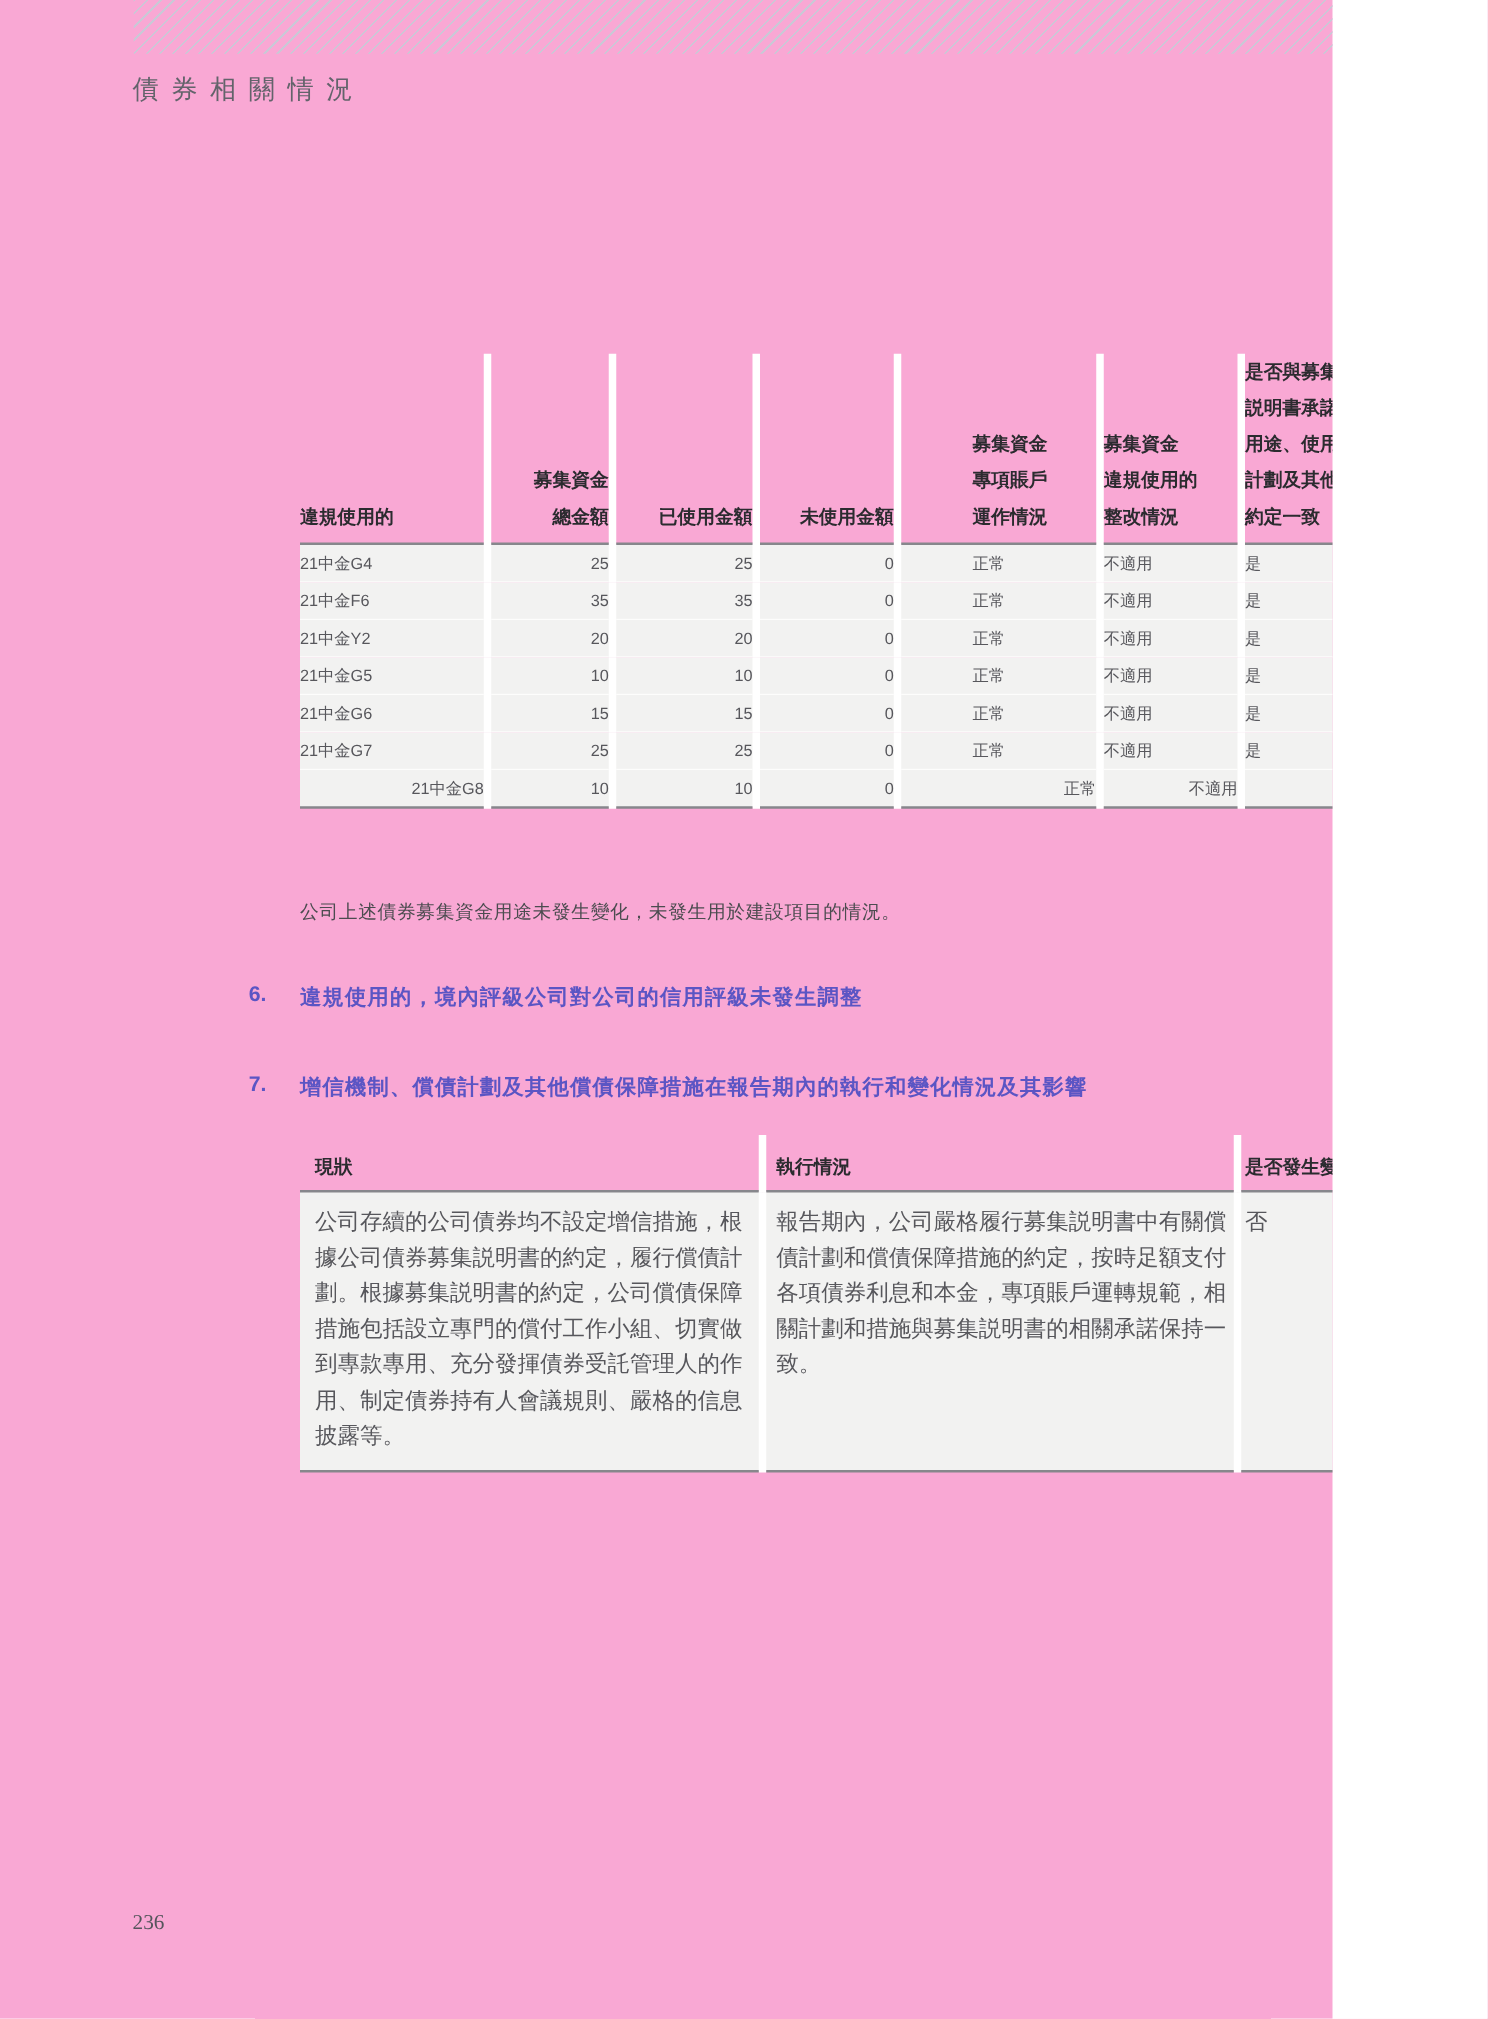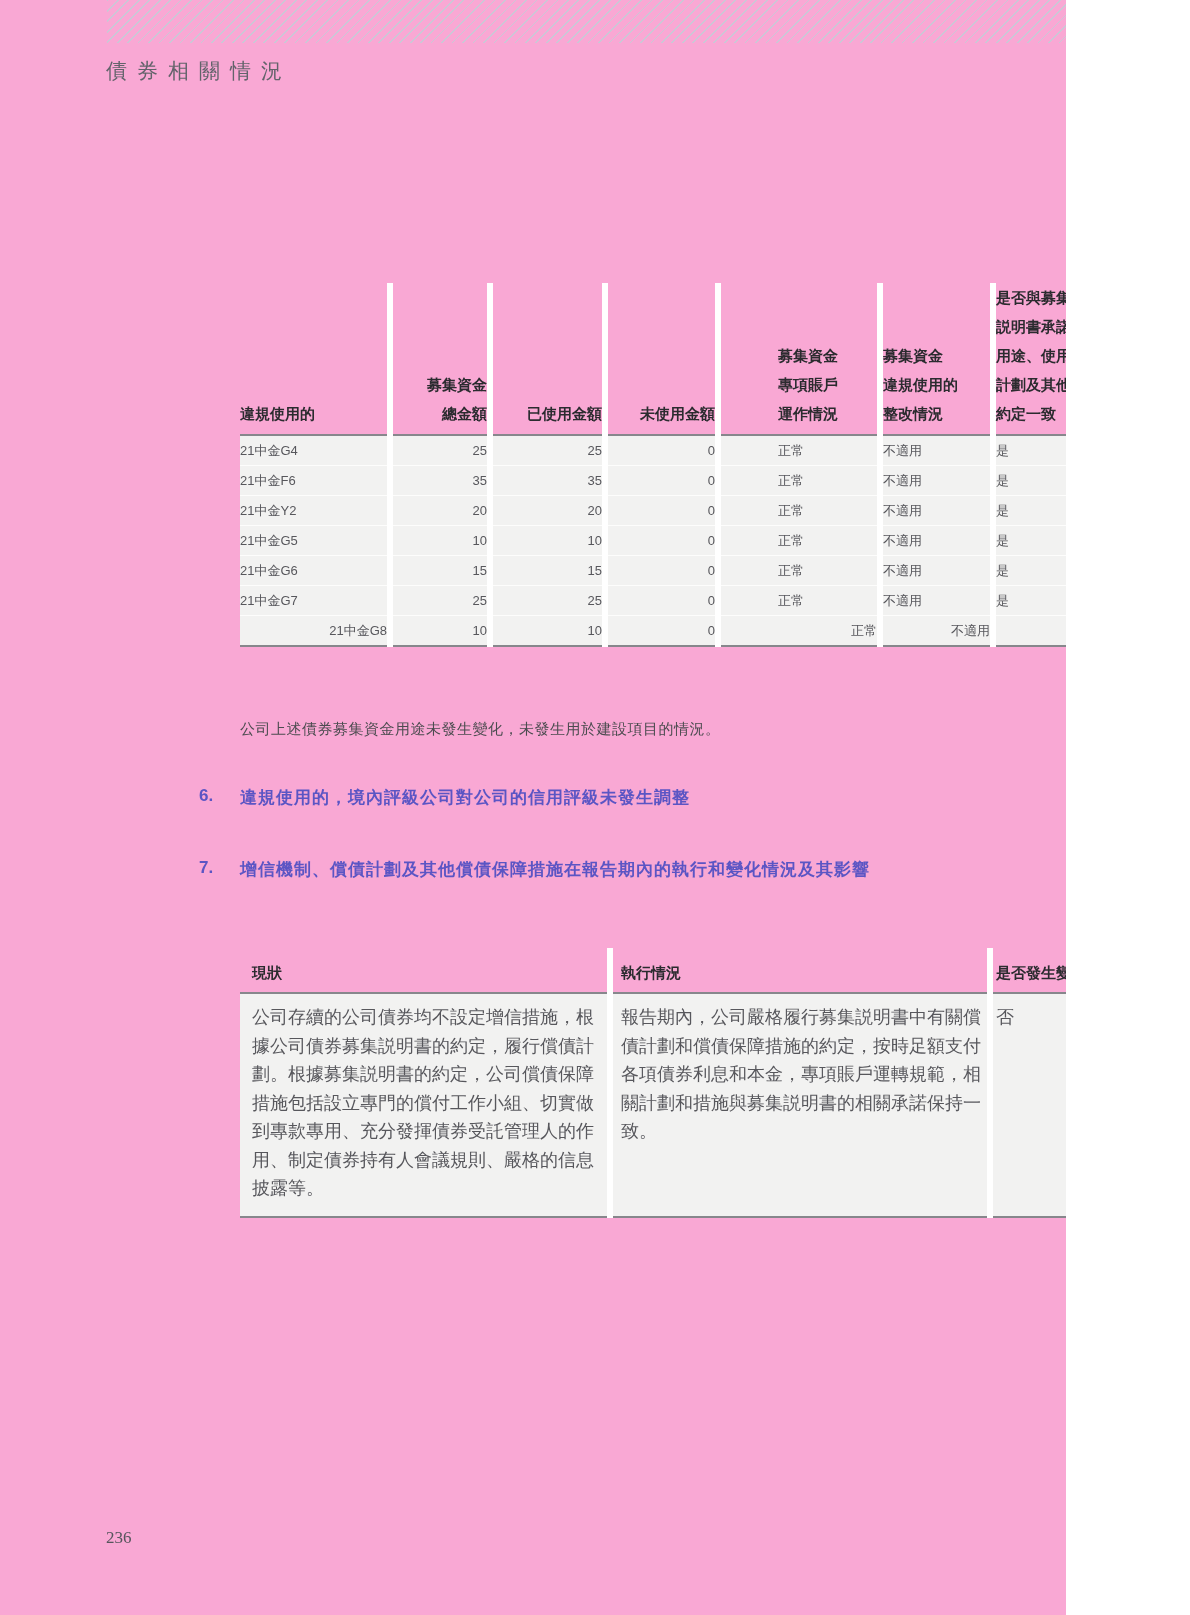--- a/index.html
+++ b/index.html
@@ -40,21 +40,21 @@
   
   .para {
     position:absolute; left:240px; top:720px; margin:0; width:860px;
     font-size:15px; letter-spacing:0.5px; color:#4c4c50;
   }
   .section { position:absolute; left:199px; display:flex; width:940px; }
   .sec6 { top:786px; } .sec7 { top:858px; }
   .sec-num { width:41px; flex:0 0 41px; font-size:17px; font-weight:bold; color:#5b55c4; }
   .sec-title { margin:0; font-size:17px; font-weight:bold; letter-spacing:1px; color:#5b55c4; }
   
-  .t2 { position:absolute; left:240px; top:948px; width:865px;padding-left:24px; }
+  .t2 { position:absolute; left:240px; top:908px; width:865px;padding-left:24px; }
   .t2 th, .t2 td { border-right:6px solid #ffffff; }
   .t2 th:last-child, .t2 td:last-child { border-right:none; }
   .t2 th {
     vertical-align:bottom; text-align:left; font-weight:bold; font-size:15px;
     color:#2b2b2f; padding:16px 0 9px 0; border-bottom:2px solid #87878c;
   }
   .t2 th:nth-child(1) { padding-left:12px; }
   .t2 th:nth-child(2) { padding-left:8px; }
   .t2 th:nth-child(3) { padding-left:3px; }
   .t2 td {

